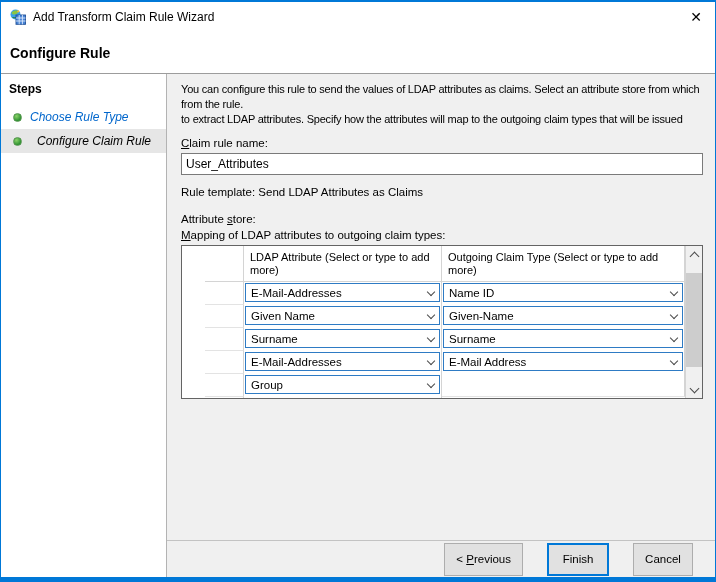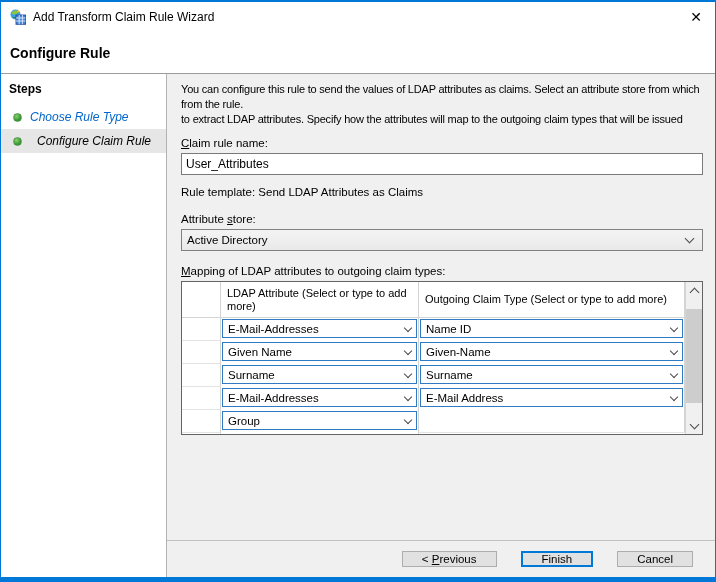--- a/index.html
+++ b/index.html
@@ -48,42 +48,42 @@
   .combo-main { height:22px; border:1px solid #818181; background:linear-gradient(#f4f4f4,#e9e9e9);
                 display:flex; align-items:center; justify-content:space-between;
                 padding:0 9px 0 5px; font-size:11.5px; margin-bottom:14px; }
 
   .chev { width:7px; height:7px; border-right:1.4px solid #4a4a4a; border-bottom:1.4px solid #4a4a4a;
           transform:rotate(45deg); margin-top:-3px; flex:0 0 auto; }
   .chev.up { transform:rotate(225deg); margin-top:3px; }
 
   
   .grid { position:relative; border:1px solid #646464; background:#fff; height:154px; overflow:hidden; }
-  .grid-rows { margin-right:17px; display:grid; grid-template-columns:39px 198px 1fr; }
+  .grid-rows { margin-right:17px; display:grid; grid-template-columns:39px 198px 1fr;padding-left:23px; }
   .g-h { background:#fff; border-right:1px solid #d4d4d4; border-bottom:1px solid #d4d4d4;
          font-size:11px; line-height:13px; padding:3px 6px; display:flex; align-items:center; height:36px; }
   .g-s { background:#fff; border-right:1px solid #d4d4d4; border-bottom:1px solid #e3e3e3; height:23px; }
   .g-c { background:#fff; border-right:1px solid #d4d4d4; height:23px; padding:1px; }
   .combo { height:19px; border:1px solid #2e7bc4; background:#fff; display:flex; align-items:center;
            justify-content:space-between; padding:0 5px; font-size:11.5px; }
   .combo .chev { width:6px; height:6px; margin-top:-2px; }
   .g-partial { height:6px; padding:1px 1px 0 1px; background:#fff; border-right:1px solid #d4d4d4; }
   .hatch { height:5px; border:1px solid #2e7bc4; border-bottom:none;
            background:repeating-linear-gradient(90deg,#555 0 1px,#fff 1px 3px); }
 
   .vscroll { position:absolute; top:0; right:0; width:17px; height:100%; background:#f0f0f0; border-left:1px solid #d4d4d4; }
   .sb-btn { height:17px; display:flex; align-items:center; justify-content:center; }
   .sb-btn.down { position:absolute; bottom:0; left:0; width:100%; }
   .sb-thumb { position:absolute; top:27px; left:0; width:16px; height:94px; background:#cdcdcd; }
 
   
   .button-bar { height:37px; flex:0 0 auto; border-top:1px solid #c3c3c3; display:flex; align-items:center;
                 justify-content:flex-end; gap:24px; padding-right:22px; background:#f0f0f0; }
-  .btn { min-width:60px; height:16px; background:#e1e1e1; border:1px solid #adadad; font-size:11.5px;
-         display:flex; align-items:center; justify-content:center; padding:0 19px; color:#000; }
+  .btn { min-width:60px; height:33px; background:#e1e1e1; border:1px solid #adadad; font-size:11.5px;
+         display:flex; align-items:center; justify-content:center; padding:0 11px; color:#000; }
   .btn.default { border:2px solid #0078d7; min-width:62px; }
 </style>
 </head>
 <body>
 
 <div class="window">
 
   <div class="titlebar">
     <span class="title-icon">
       <svg width="16" height="16" viewBox="0 0 16 16">
@@ -125,24 +125,20 @@
           <div>from the rule.</div>
           <div>to extract LDAP attributes. Specify how the attributes will map to the outgoing claim types that will be issued</div>
         </div>
 
         <div class="field-label"><span></span><span class="u">C</span><span>laim rule name:</span></div>
         <input class="text-input" type="text" value="User_Attributes" style="">
 
         <div class="rule-template">Rule template: Send LDAP Attributes as Claims</div>
 
         <div class="field-label"><span>Attribute </span><span class="u">s</span><span>tore:</span></div>
-        <div class="combo-main">
-          <span>Active Directory</span>
-          <span class="chev"></span>
-        </div>
 
         <div class="field-label"><span></span><span class="u">M</span><span>apping of LDAP attributes to outgoing claim types:</span></div>
 
         <div class="grid">
           <div class="grid-rows">
 
             <div class="g-h"></div>
             <div class="g-h">LDAP Attribute (Select or type to add more)</div>
             <div class="g-h">Outgoing Claim Type (Select or type to add more)</div>
 

